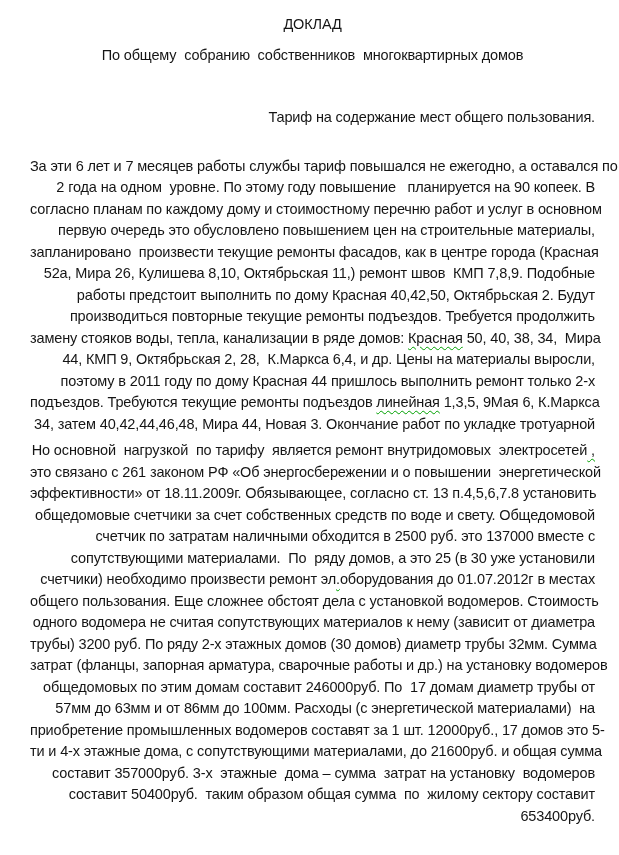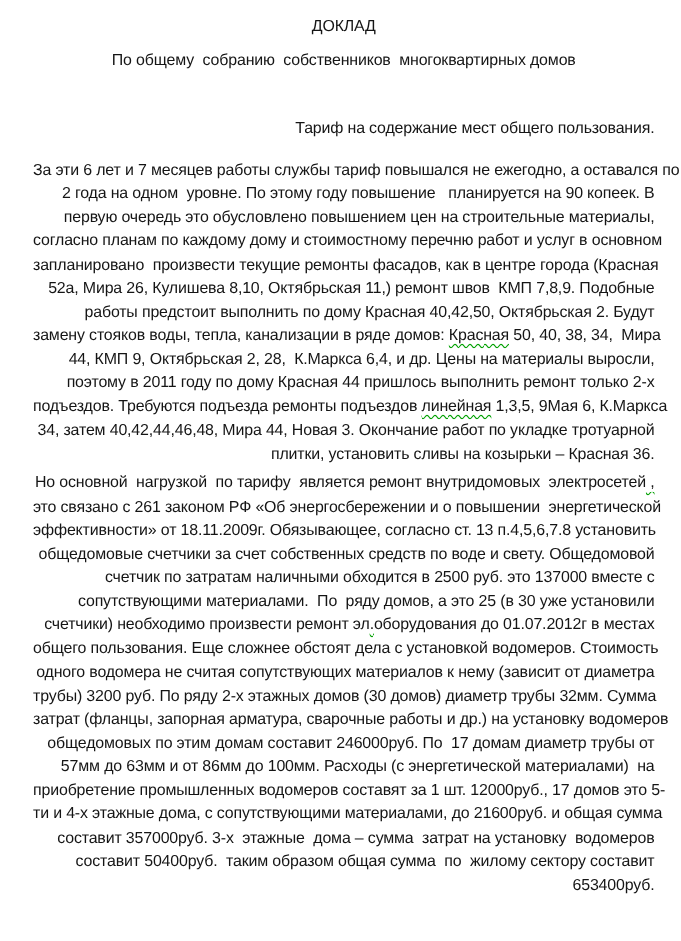--- a/index.html
+++ b/index.html
@@ -29,52 +29,52 @@
     margin-top: 9px;
     white-space: pre;
   }
   .intro {
     margin-top: 41px;
   }
   .line {
     white-space: pre;
     text-align: right;
   }
-  .para.first { margin-top: 16px; }
+  .para.first { margin-top: 27px; }
   .para.second { margin-top: 5px; }
   .sp {
     text-decoration-line: underline;
     text-decoration-style: wavy;
     text-decoration-color: #00a000;
     text-decoration-thickness: 1px;
     text-underline-offset: 3px;
   }
 </style>
 </head>
 <body>
 
 <div class="page">
   <div class="title">ДОКЛАД</div>
   <div class="subtitle">По общему  собранию  собственников  многоквартирных домов</div>
   <div class="intro line">Тариф на содержание мест общего пользования.</div>
   <div id="paragraphs">
       <div class="para first">
         <div class="line"><span>За эти 6 лет и 7 месяцев работы службы тариф повышался не ежегодно, а оставался по</span></div>
         <div class="line"><span>2 года на одном  уровне. По этому году повышение   планируется на 90 копеек. В</span></div>
+        <div class="line"><span>согласно планам по каждому дому и стоимостному перечню работ и услуг в основном</span></div>
         <div class="line"><span>первую очередь это обусловлено повышением цен на строительные материалы,</span></div>
-        <div class="line"><span>согласно планам по каждому дому и стоимостному перечню работ и услуг в основном</span></div>
         <div class="line"><span>запланировано  произвести текущие ремонты фасадов, как в центре города (Красная</span></div>
         <div class="line"><span>52а, Мира 26, Кулишева 8,10, Октябрьская 11,) ремонт швов  КМП 7,8,9. Подобные</span></div>
         <div class="line"><span>работы предстоит выполнить по дому Красная 40,42,50, Октябрьская 2. Будут</span></div>
+        <div class="line"><span>производиться повторные текущие ремонты подъездов. Требуется продолжить</span></div>
         <div class="line"><span>замену стояков воды, тепла, канализации в ряде домов: </span><span class="sp">Красная</span><span> 50, 40, 38, 34,  Мира</span></div>
         <div class="line"><span>44, КМП 9, Октябрьская 2, 28,  К.Маркса 6,4, и др. Цены на материалы выросли,</span></div>
         <div class="line"><span>поэтому в 2011 году по дому Красная 44 пришлось выполнить ремонт только 2-х</span></div>
-        <div class="line"><span>подъездов. Требуются подъезда ремонты подъездов </span><span class="sp">линейная</span><span> 1,3,5, 9Мая 6, К.Маркса</span></div>
+        <div class="line"><span>подъездов. Требуются текущие ремонты подъездов </span><span class="sp">линейная</span><span> 1,3,5, 9Мая 6, К.Маркса</span></div>
         <div class="line"><span>34, затем 40,42,44,46,48, Мира 44, Новая 3. Окончание работ по укладке тротуарной</span></div>
-        <div class="line"><span>плитки, установить сливы на козырьки – Красная 36.</span></div>
       </div>
       <div class="para second">
         <div class="line"><span>Но основной  нагрузкой  по тарифу  является ремонт внутридомовых  электросетей</span><span class="sp"> ,</span></div>
         <div class="line"><span>это связано с 261 законом РФ «Об энергосбережении и о повышении  энергетической</span></div>
         <div class="line"><span>эффективности» от 18.11.2009г. Обязывающее, согласно ст. 13 п.4,5,6,7.8 установить</span></div>
         <div class="line"><span>общедомовые счетчики за счет собственных средств по воде и свету. Общедомовой</span></div>
         <div class="line"><span>счетчик по затратам наличными обходится в 2500 руб. это 137000 вместе с</span></div>
         <div class="line"><span>сопутствующими материалами.  По  ряду домов, а это 25 (в 30 уже установили</span></div>
         <div class="line"><span>счетчики) необходимо произвести ремонт эл</span><span class="sp">.</span><span>оборудования до 01.07.2012г в местах</span></div>
         <div class="line"><span>общего пользования. Еще сложнее обстоят дела с установкой водомеров. Стоимость</span></div>

